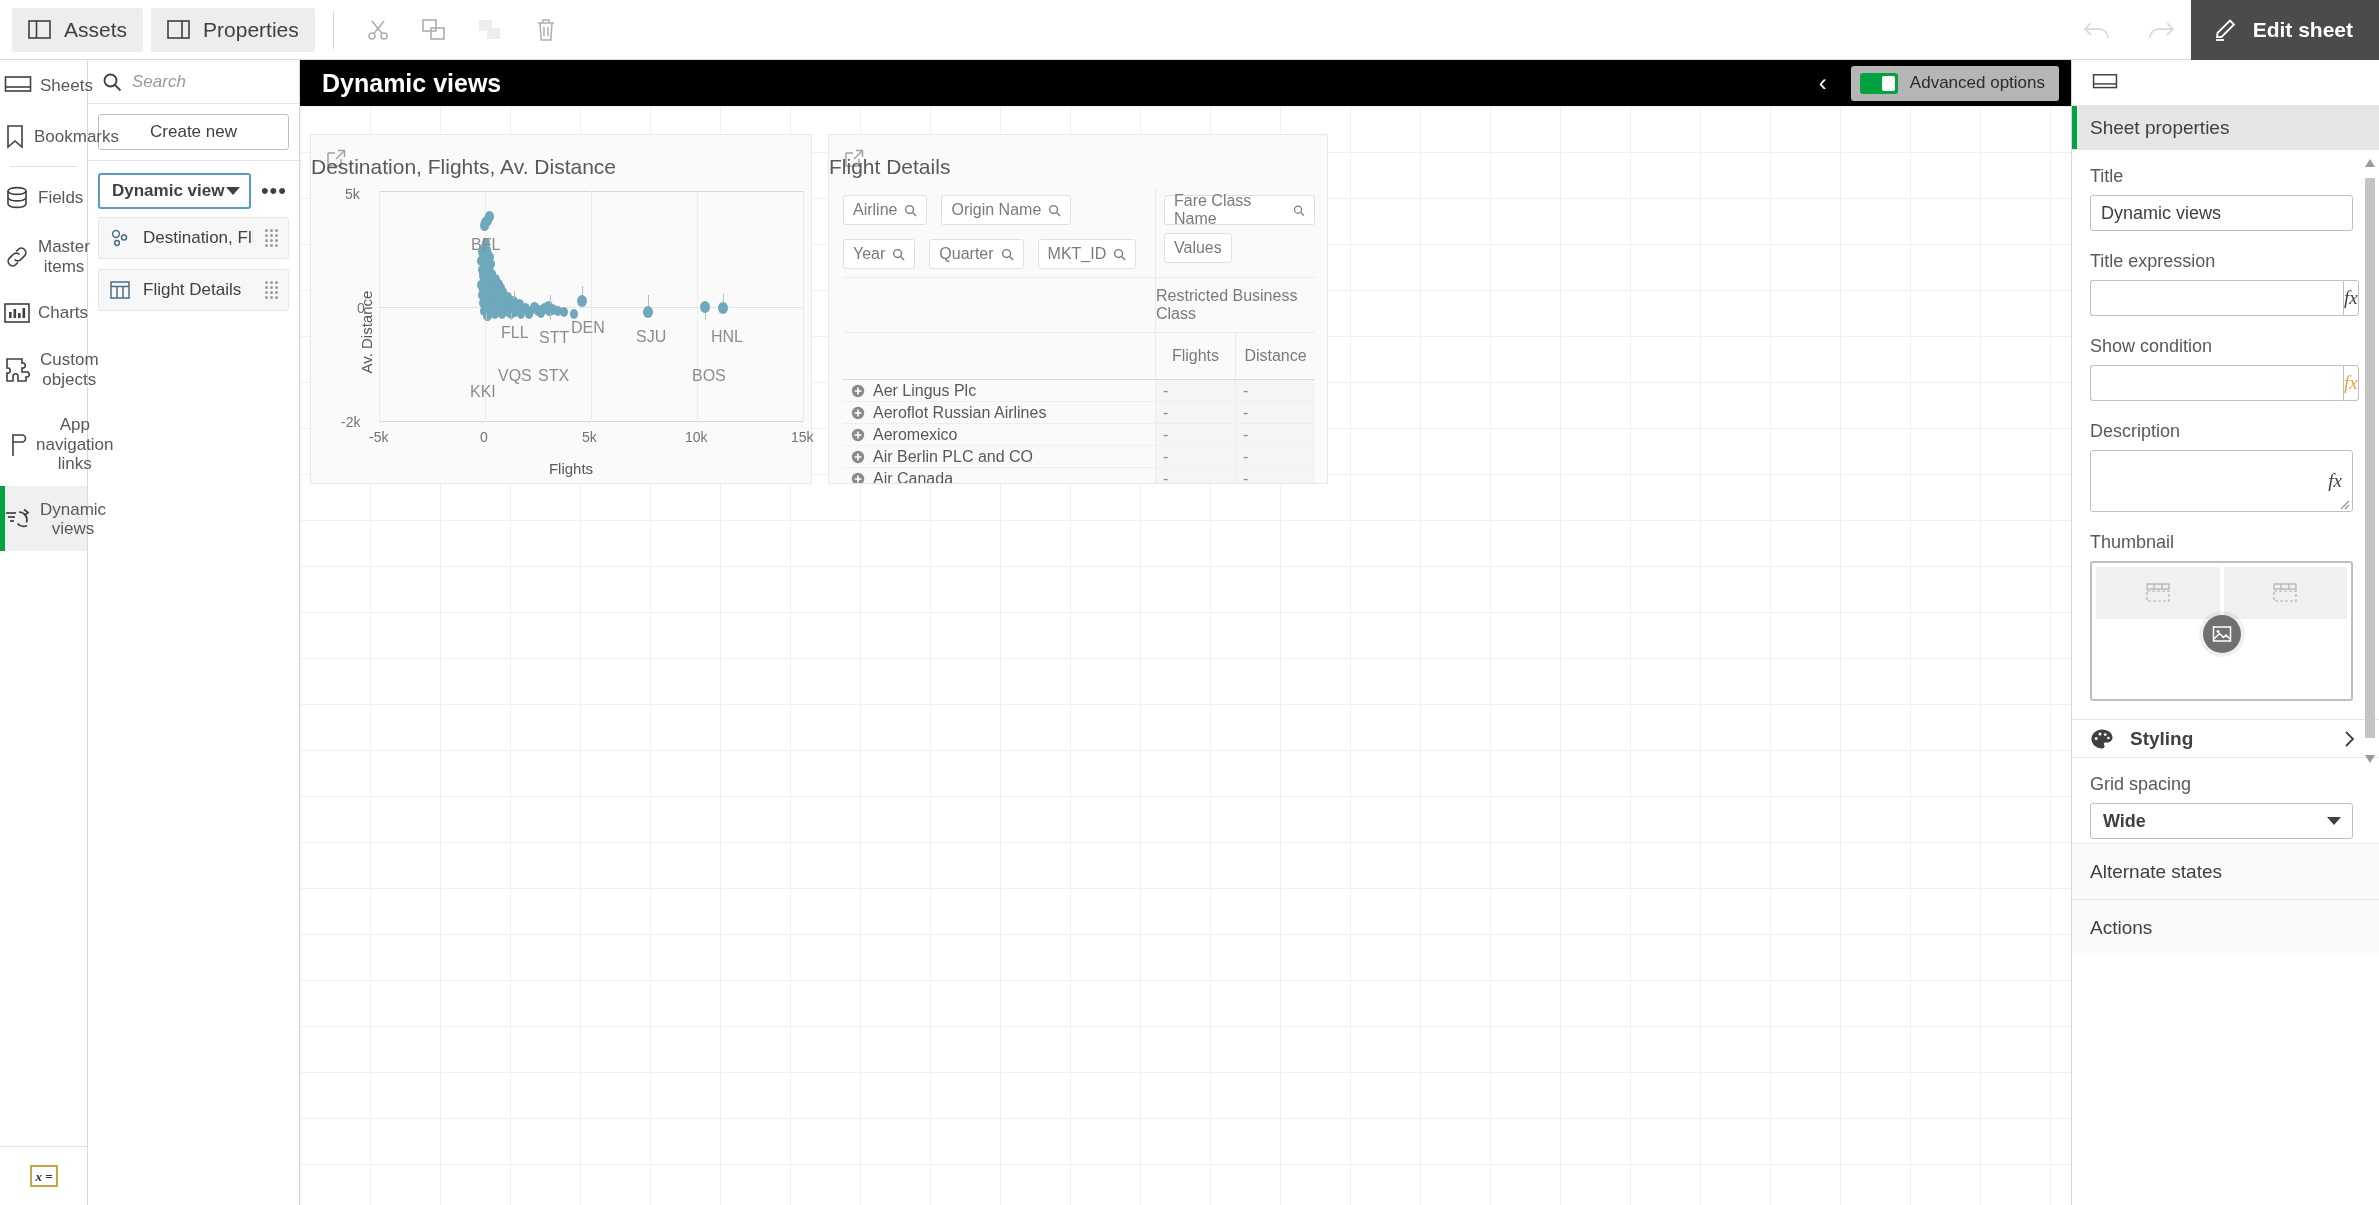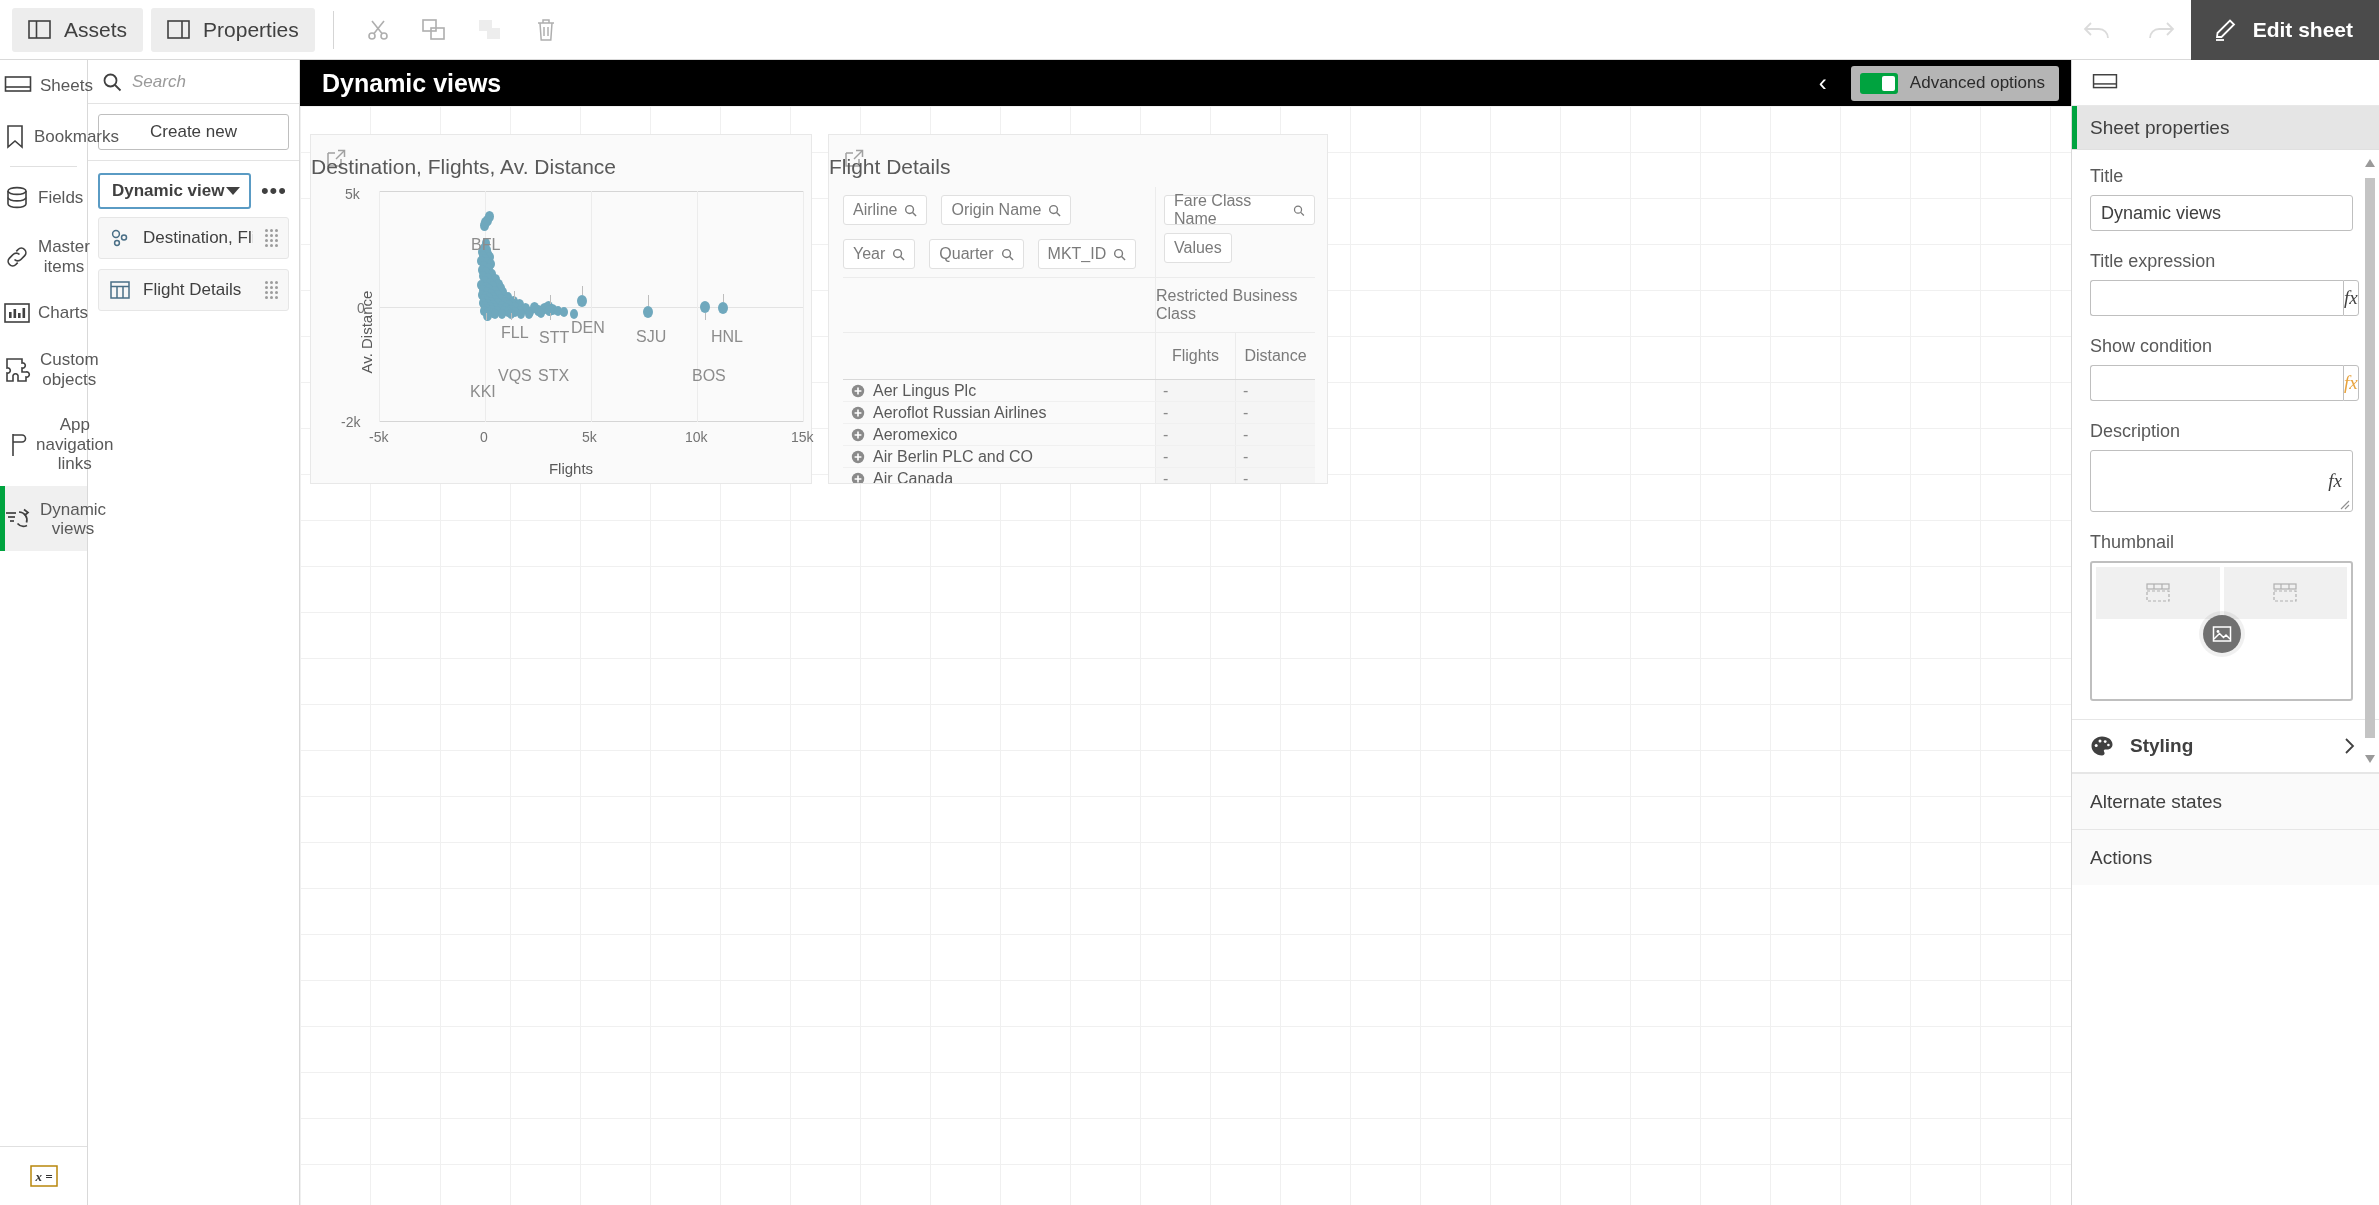--- a/index.html
+++ b/index.html
@@ -208,21 +208,21 @@
   }
   .thumb-inner { position: absolute; left: 4px; right: 4px; top: 4px; height: 52px; display: flex; gap: 4px; }
   .thumb-box { flex: 1; background: #f0f0f0; display: flex; align-items: center; justify-content: center; }
   .thumb-circle {
     position: absolute; left: 50%; top: 52px; transform: translateX(-50%);
     width: 38px; height: 38px; border-radius: 50%; background: #707070;
     display: flex; align-items: center; justify-content: center;
     box-shadow: 0 0 0 4px rgba(0,0,0,.06);
   }
   .prow {
-    height: 54px; display: flex; align-items: center; gap: 16px;
+    height: 39px; display: flex; align-items: center; gap: 16px;
     padding: 0 24px 0 18px; border-top: 1px solid #e6e6e6; border-bottom: 1px solid #e6e6e6;
     cursor: pointer; background: #fff;
   }
   .prow .t { font-size: 19px; color: #404040; font-weight: bold; flex: 1; }
   .pselect {
     width: 100%; height: 36px; border: 1px solid #bfbfbf; border-radius: 3px;
     display: flex; align-items: center; justify-content: space-between;
     padding: 0 10px 0 12px; cursor: pointer; background: #fff;
   }
   .pselect .v { font-size: 18px; color: #404040; font-weight: bold; }
@@ -907,20 +907,31 @@
               </svg>
           </span>
           <span class="t">Styling</span>
           <span>
             <svg width="12" height="18" viewBox="0 0 12 18" fill="none" stroke="#404040" stroke-width="1.8">
                 <polyline points="3,2 10,9 3,16"></polyline>
               </svg>
           </span>
         </div>
 
+        <div class="pgroup">
+          <div class="plabel">Grid spacing</div>
+          <div class="pselect">
+            <span class="v">Wide</span>
+            <span>
+              <svg width="16" height="10" viewBox="0 0 16 10">
+                  <polygon points="1,1 15,1 8,9" fill="#404040"></polygon>
+                </svg>
+            </span>
+          </div>
+        </div>
 
         <div class="psection">Alternate states</div>
         <div class="psection">Actions</div>
 
         <div class="scrollbar">
           <div class="scroll-arrow" style="top:0;">
             <svg width="10" height="8" viewBox="0 0 10 8">
                 <polygon points="5,0 10,8 0,8" fill="#9a9a9a"></polygon>
               </svg>
           </div>

